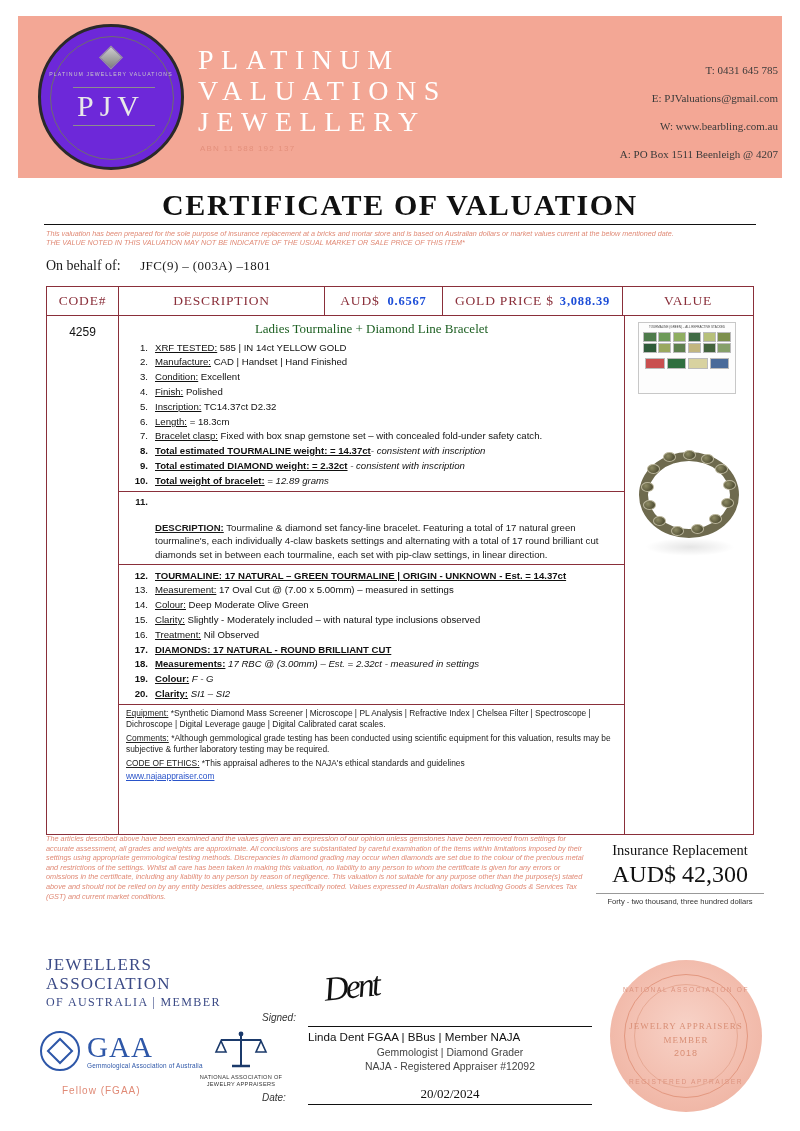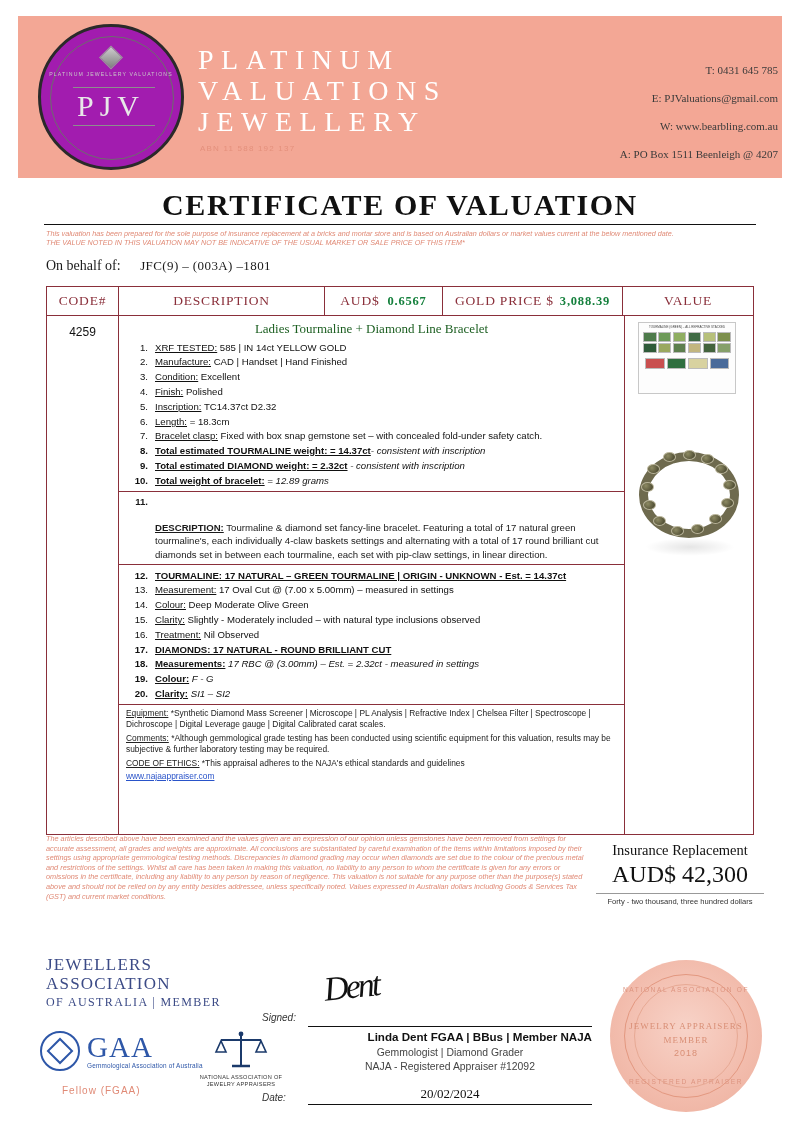--- a/index.html
+++ b/index.html
@@ -32,21 +32,21 @@
     align-items: center;
   }
   .logo-wrap {
     position: absolute;
     left: 20px; top: 8px;
     width: 148px; height: 148px;
   }
   .logo-circle {
     width: 146px; height: 146px;
     border-radius: 50%;
-    background: #a21caf;
+    background: #6d28d9;
     border: 3px solid #2a2a2a;
     position: relative;
     box-sizing: border-box;
   }
   .logo-inner {
     position: absolute;
     left: 9px; top: 9px;
     width: 124px; height: 124px;
     border-radius: 50%;
     border: 1px solid #6d6d6d;
@@ -185,21 +185,21 @@
   .th {
     height: 100%;
     display: flex; align-items: center; justify-content: center;
     box-sizing: border-box;
   }
   .th.code { width: 72px; border-right: 1.5px solid #8a2f3a; }
   .th.desc { width: 206px; border-right: 1.5px solid #8a2f3a; }
   .th.aud  { width: 118px; border-right: 1.5px solid #8a2f3a; gap:8px;}
   .th.gold { width: 180px; border-right: 1.5px solid #8a2f3a; gap:6px;}
   .th.value{ flex: 1; }
-  .th .num { color: #15803d; font-weight: bold; font-size: 12.5px; }
+  .th .num { color: #1d4ed8; font-weight: bold; font-size: 12.5px; }
 
   .tbl-body {
     display: flex;
     min-height: 518px;
   }
   .col-code {
     width: 72px;
     border-right: 1.5px solid #8a2f3a;
     box-sizing: border-box;
     padding-top: 9px;
@@ -452,23 +452,23 @@
   .sig-line {
     position: absolute;
     left: 46px; top: 58px;
     width: 284px;
     border-bottom: 1px solid #111;
   }
   .sig-name {
     position: absolute;
     left: 46px; top: 62px;
     width: 284px;
-    text-align: right;
+    text-align: left;
     font-size: 11.6px;
-    font-weight: bold;
+    font-weight: normal;
     color: #111;
   }
   .sig-sub {
     position: absolute;
     left: 46px; top: 78px;
     width: 284px;
     text-align: center;
     font-size: 10.4px;
     color: #444;
     line-height: 13.6px;

